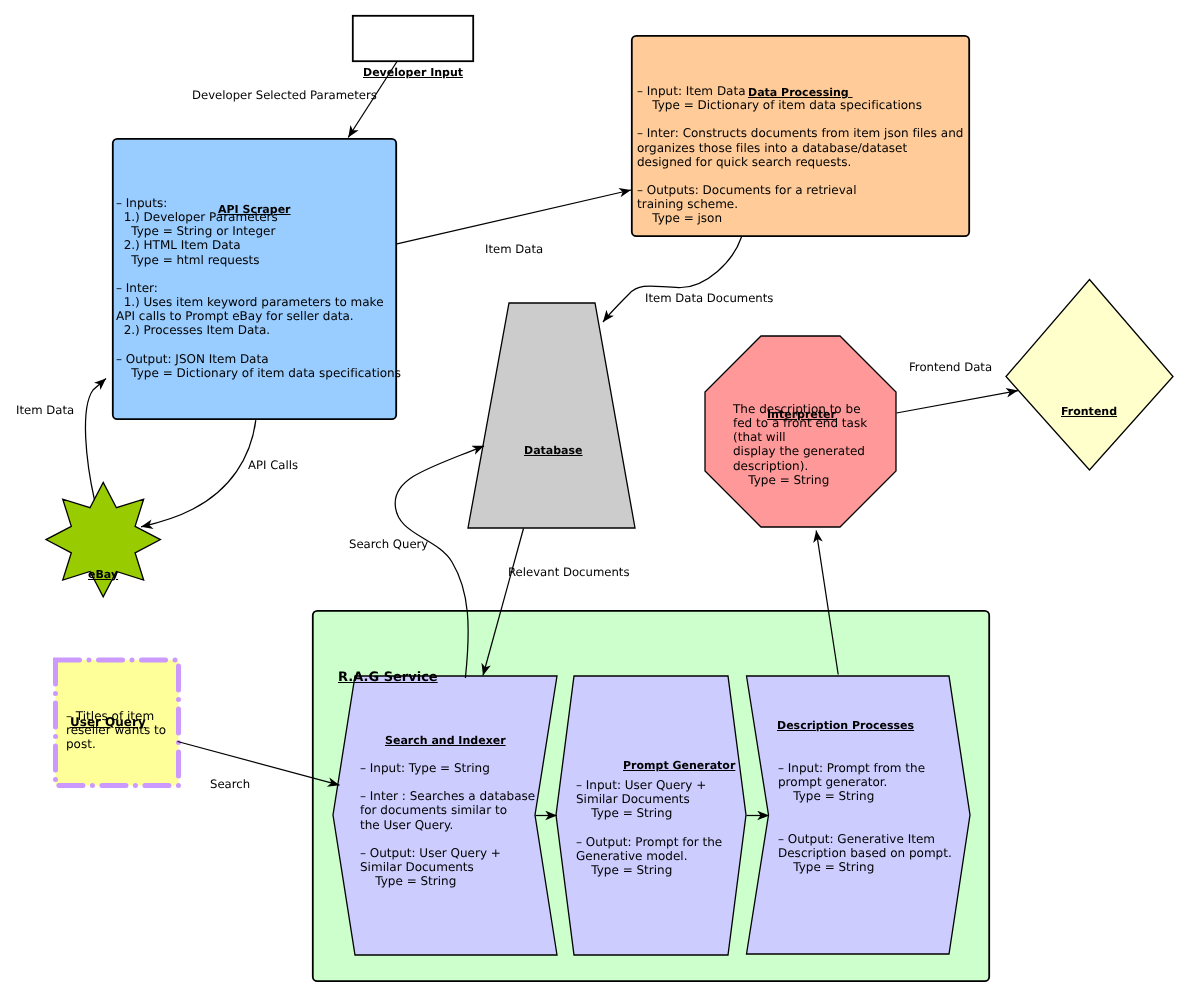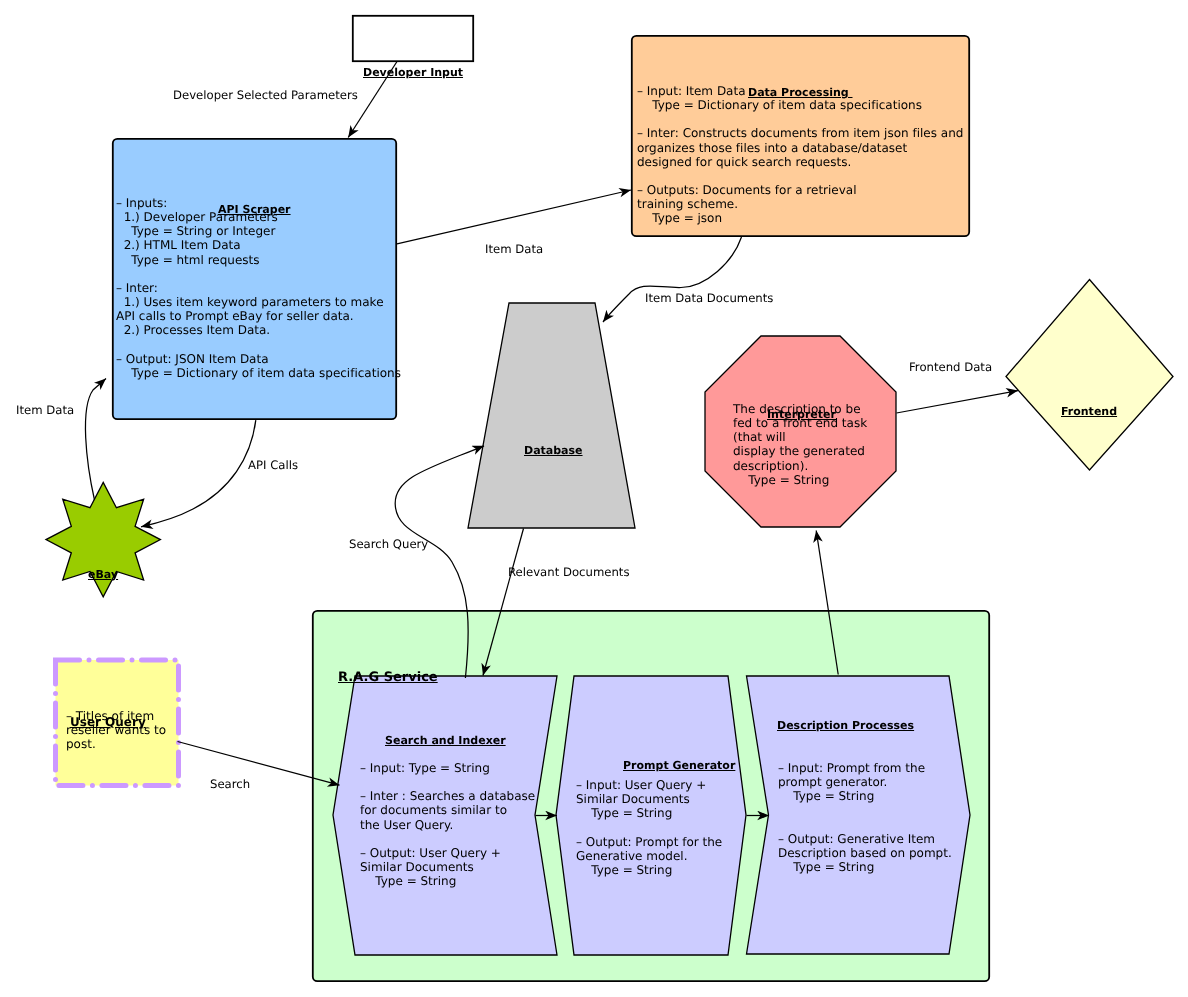--- a/index.html
+++ b/index.html
@@ -119,21 +119,21 @@
     Type = String</div>
 <div class="tblock ttl" style="left:777.2px;top:682.8px">Description Processes</div>
 <div class="tblock bodytxt" style="left:778.4px;top:761.0px">– Input: Prompt from the
 prompt generator.
     Type = String
 
 
 – Output: Generative Item
 Description based on pompt.
     Type = String</div>
-<div class="elabel" style="left:173px;top:88.0px">Developer Selected Parameters</div>
+<div class="elabel" style="left:192px;top:88.0px">Developer Selected Parameters</div>
 <div class="elabel" style="left:485.3px;top:241.7px">Item Data</div>
 <div class="elabel" style="left:248.2px;top:458.2px">API Calls</div>
 <div class="elabel" style="left:15.7px;top:402.8px">Item Data</div>
 <div class="elabel" style="left:644.5px;top:290.8px">Item Data Documents</div>
 <div class="elabel" style="left:349.2px;top:537.3px">Search Query</div>
 <div class="elabel" style="left:508px;top:564.7px">Relevant Documents</div>
 <div class="elabel" style="left:210.0px;top:777.0px">Search</div>
 <div class="elabel" style="left:908.5px;top:359.6px">Frontend Data</div>
 
 </div>

